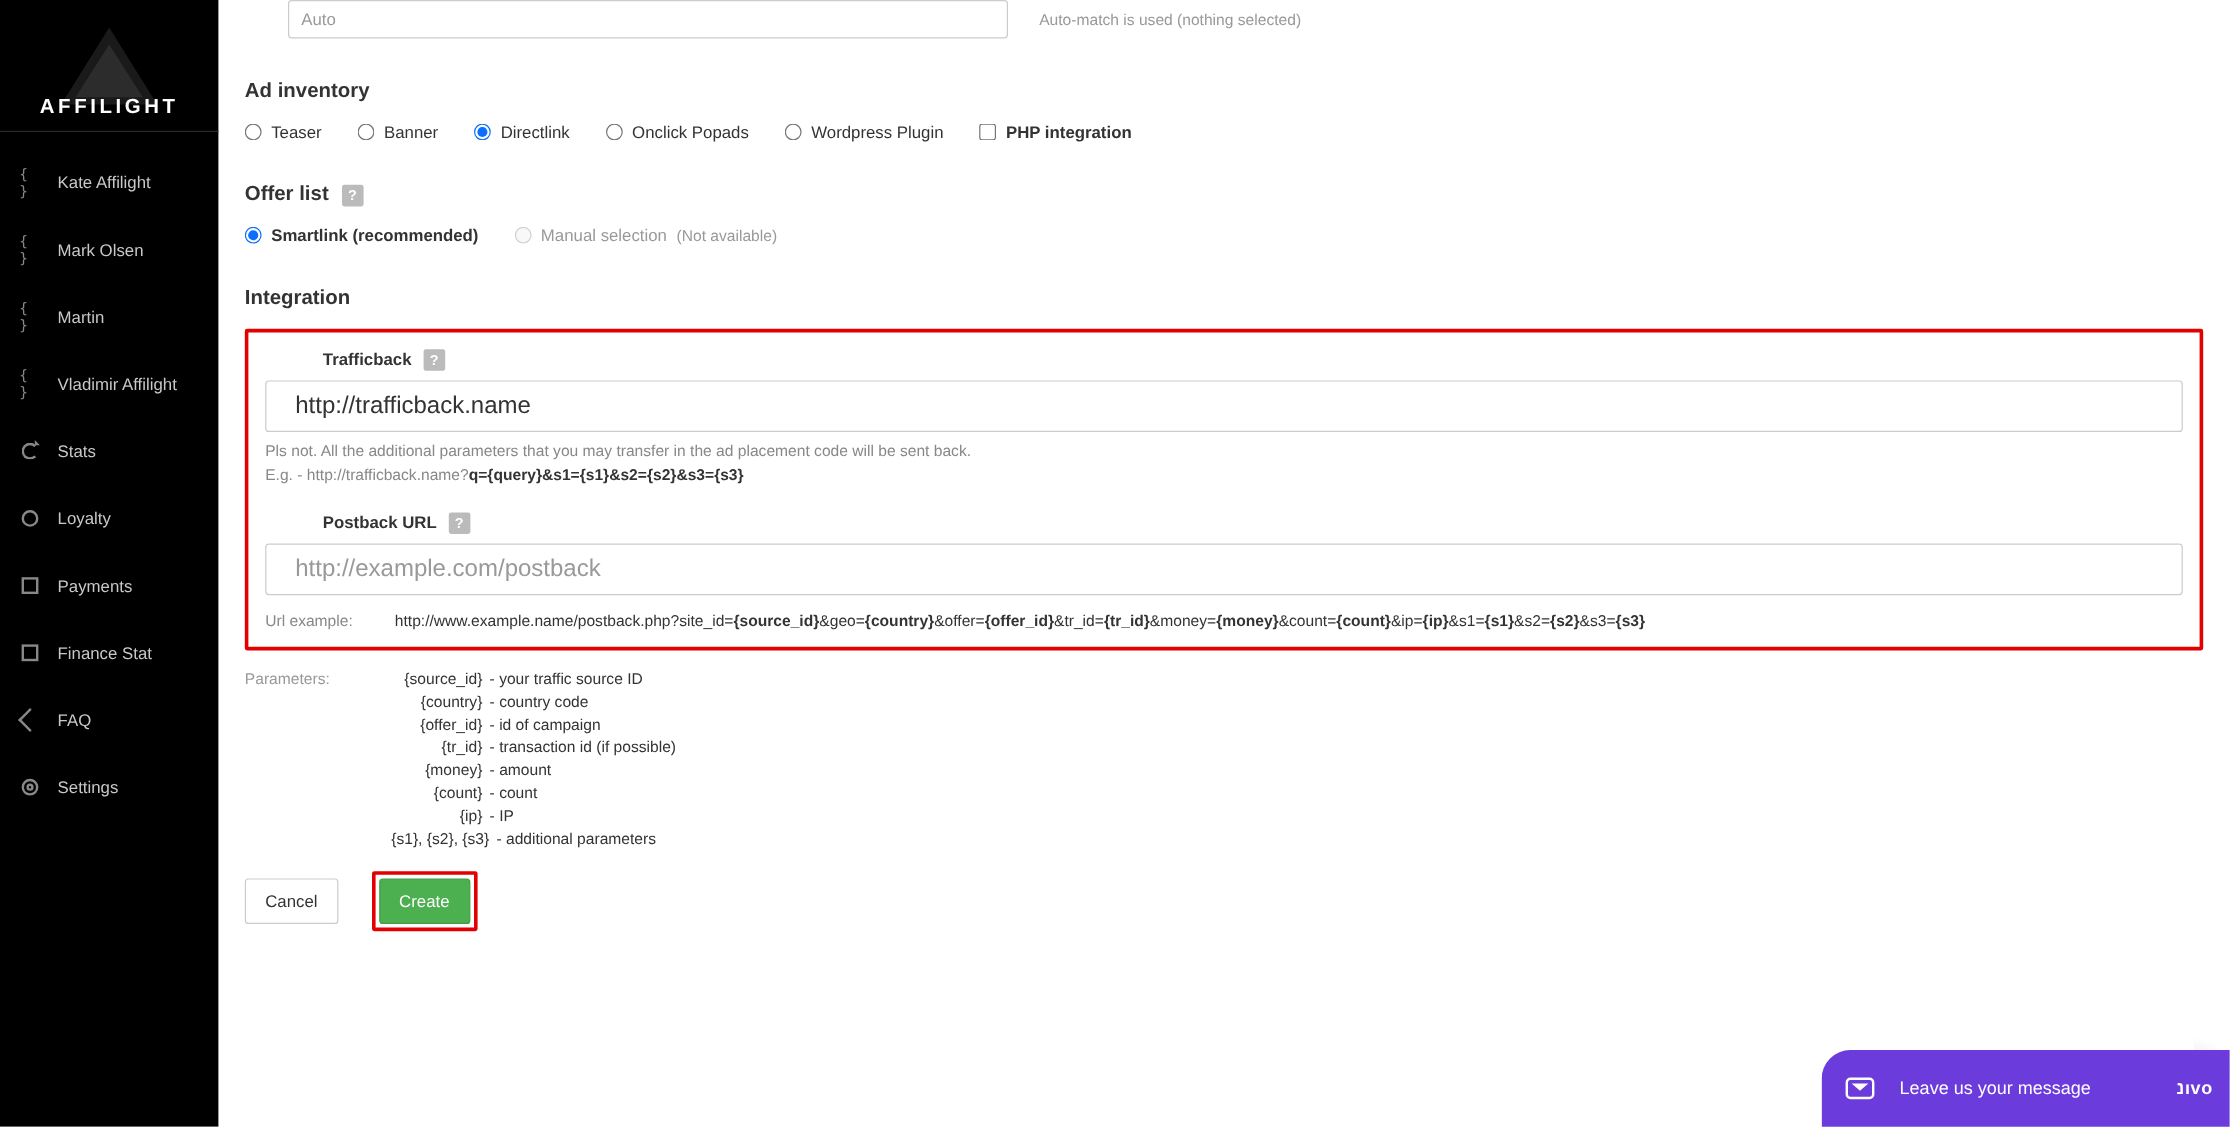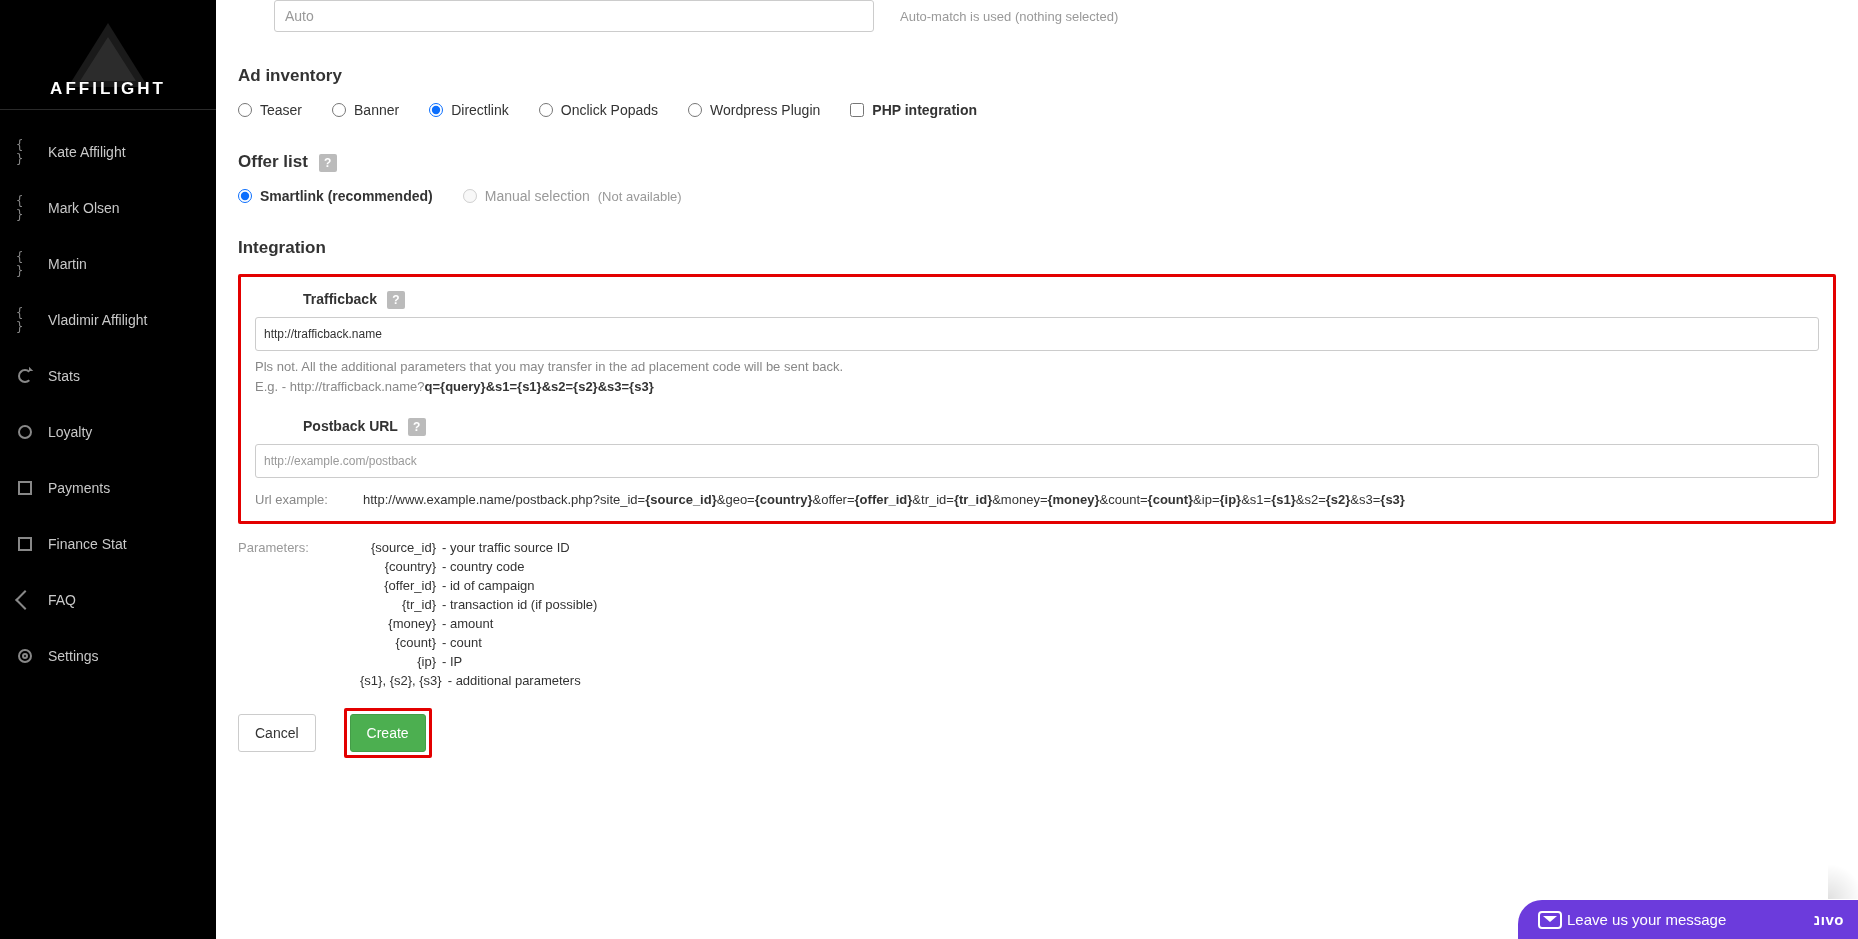--- a/index.html
+++ b/index.html
@@ -1,18 +1,18 @@
 <!DOCTYPE html>
 <html><head>
 <meta charset="utf-8">
 <style>
 * { box-sizing: border-box; margin: 0; padding: 0; }
 body { font-family: Arial, Helvetica, sans-serif; font-size: 14px; color: #333; background: #fff; }
 .page { display: flex; min-height: 939px; width: 1858px; }
-.sidebar { width: 216px; background: #000; color: #c8c8c8; display: flex; flex-direction: column; position: relative; }
+.sidebar { width: 182px; background: #000; color: #c8c8c8; display: flex; flex-direction: column; position: relative; }
 .logo-wrap { height: 110px; display: flex; align-items: center; justify-content: center; border-bottom: 1px solid #2a2a2a; position: relative;}
 .logo-inner { text-align: center; position: relative;}
 .logo-tri { width: 0; height: 0; border-left: 40px solid transparent; border-right: 40px solid transparent; border-bottom: 64px solid #1a1a1a; margin: 0 auto; position: relative;}
 .logo-tri2 { position: absolute; top:14px; left:50%; transform:translateX(-50%); width:0; height:0; border-left: 28px solid transparent; border-right: 28px solid transparent; border-bottom: 44px solid #2c2c2c;}
 .logo-text { color: #fff; font-weight: bold; letter-spacing: 3px; font-size: 17px; position: absolute; top: 56px; left: 50%; transform: translateX(-50%); }
 .nav { padding-top: 14px; }
 .nav-item { display: flex; align-items: center; padding: 0 16px; height: 56px; cursor: pointer; color: #c8c8c8; font-size: 14px;}
 .nav-item.active { color: #fff; border-top: 1px solid #2a2a2a; border-bottom: 1px solid #2a2a2a;}
 .icon-shell { width: 18px; height: 18px; margin-right: 14px; display: flex; align-items: center; justify-content: center; flex-shrink: 0;}
 .braces { font-family: monospace; font-size: 12px; color: #888; }
@@ -31,40 +31,40 @@
 h3.section { font-size: 17px; font-weight: bold; color:#333; margin-top: 34px; margin-bottom: 16px;}
 .radio-row { display:flex; flex-wrap: wrap; gap: 30px; align-items: center;}
 label.rlab { display:inline-flex; align-items:center; gap:8px; cursor:pointer; color:#333;}
 input[type=radio]{ width:14px; height:14px; accent-color:#0b6efd;}
 input[type=checkbox]{ width:14px; height:14px;}
 .bold { font-weight: bold; }
 .hint { color:#999; font-size:13px; }
 .help-badge { display:inline-block; width:18px; height:18px; background:#bbb; color:#fff; text-align:center; line-height:18px; font-size:12px; border-radius:2px; margin-left:6px; vertical-align:middle;}
 .red-box { border: 3px solid #e30000; padding: 10px 14px 14px 14px; margin-top: 8px; border-radius:2px;}
 .fld-label { font-weight:bold; font-size:14px; color:#333; margin-bottom:8px; margin-top:4px;margin-left:48px;}
-input.txt { width:100%; border:1px solid #ccc; border-radius:3px; padding:9px 8px; font-size:12px; color:#333;}
+input.txt { width:100%; border:1px solid #ccc; border-radius:3px; padding:9px 24px; font-size:20px; color:#333;}
 input.txt::placeholder{color:#999;}
 .note { font-size:13px; color:#888; margin-top:6px; line-height:1.5;}
 .eg-line { font-size:13px; color:#888; margin-top:2px;}
 .eg-line b{color:#333;}
 .url-ex { display:flex; gap:16px; margin-top:14px; font-size:13px;align-items:flex-end;}
 .url-ex .lab{ color:#888; white-space:nowrap; min-width:92px;}
 .url-ex .val{ color:#333; word-break:break-all; max-width: 1080px;}
 .url-ex .val .t{font-weight:bold;}
 .params { display:flex; gap:30px; margin-top:16px; font-size:13px;}
 .params .lab{ color:#999; min-width: 92px;}
 .params .pl { color:#333; }
 .params .pl .row { display:flex; margin-bottom:4px;}
 .params .pl .row .k{ min-width:76px; text-align:right; margin-right:6px;}
 .btn-row { display:flex; gap:16px; margin-top:16px; align-items:center;}
 .btn { padding: 10px 16px; border-radius:3px; font-size:14px; cursor:pointer; border:1px solid #ccc; background:#fff; color:#333;}
 .btn.primary { background:#4caf50; color:#fff; border-color:#449d48;}
 .red-wrap { border:3px solid #e30000; padding:3px; border-radius:2px; display:inline-block;margin-left:12px;}
 
-.chat-widget { position:fixed; right:0; bottom:0; width:340px; background:#6c3bdc; color:#fff; height:39px; border-top-left-radius:24px; display:flex; align-items:center; padding-left:20px; gap:5px; font-size:15px;}
+.chat-widget { position:fixed; right:0; bottom:0; width:340px; background:#6c3bdc; color:#fff; height:64px; border-top-left-radius:24px; display:flex; align-items:center; padding-left:20px; gap:21px; font-size:15px;}
 .chat-widget .env-icon{ width:24px; height:18px; border:2px solid #fff; border-radius:4px; position:relative;}
 .chat-widget .env-icon::after{content:'';position:absolute;left:3px;top:3px;width:0;height:0;border-left:7px solid transparent;border-right:7px solid transparent;border-top:6px solid #fff;}
 .chat-widget .jivo{ margin-left:auto; margin-right:14px; font-weight:bold; letter-spacing:0.5px;}
 .chat-shadow{ position:fixed; right:0; bottom:40px; width:30px; height:40px; background: radial-gradient(circle at 0 100%, rgba(0,0,0,0.12), transparent 70%);}
 </style>
 </head>
 <body>
 
 <div class="page">
   <aside class="sidebar">

